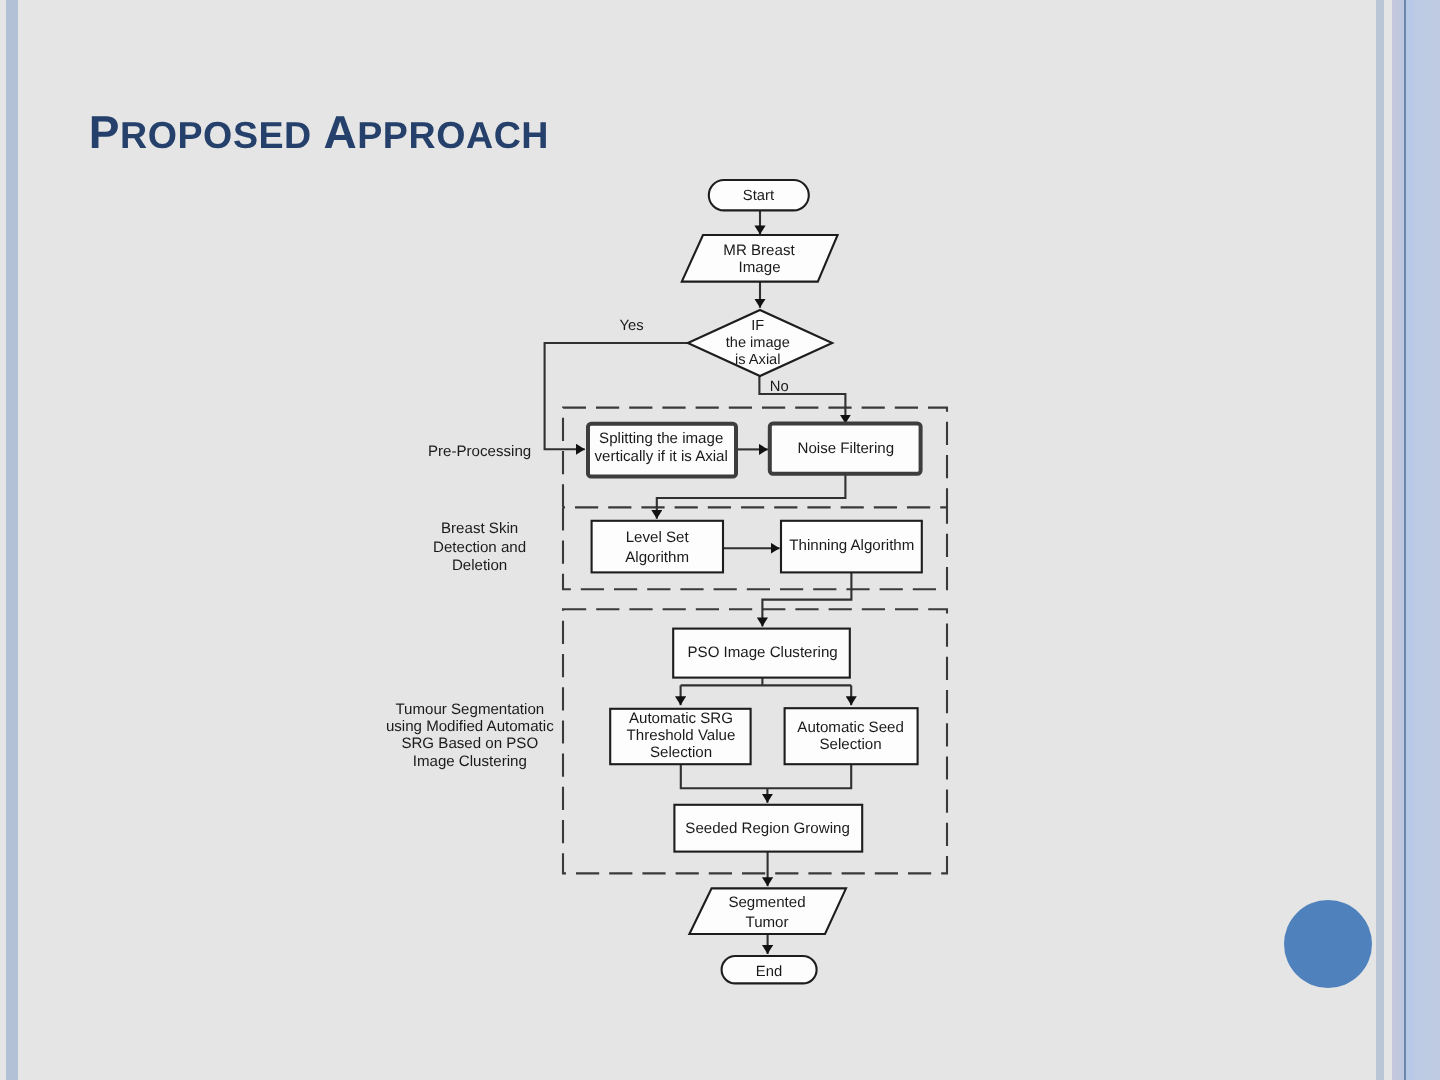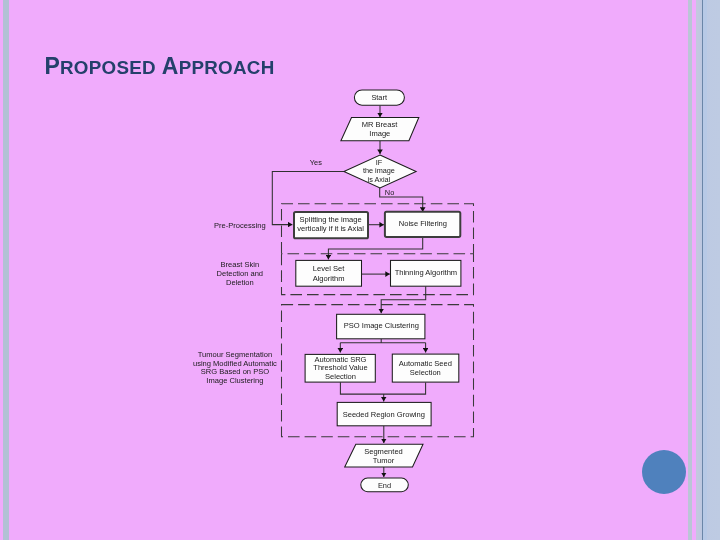--- a/index.html
+++ b/index.html
@@ -1,17 +1,17 @@
 <!DOCTYPE html>
 <html><head>
 <meta charset="utf-8">
 <style>
   html,body{margin:0;padding:0;background:#fff;}
   body{width:720px;height:540px;overflow:hidden;font-family:"Liberation Sans",sans-serif;-webkit-font-smoothing:antialiased;}
-  #slide{position:absolute;left:0;top:0;width:720px;height:540px;background:#f0abfc;}
+  #slide{position:absolute;left:0;top:0;width:720px;height:540px;background:#e5e5e5;}
   .vbar{position:absolute;top:0;height:540px;}
   #bar-left{left:3px;width:6px;background:#b2c1d5;}
   #bar-r1{left:687.5px;width:4.5px;background:#bac5d6;}
   #bar-r2{left:696px;width:24px;background:linear-gradient(to right,#c5c8de 0%,#bcc8e1 26%,#bdcae3 30%,#becbe3 100%);}
   #bar-r3{left:701.7px;width:1.1px;background:#6b86a8;}
   #bar-r4{left:702.8px;width:4.2px;background:#b7c9e6;}
   #title{position:absolute;left:44.4px;top:55px;color:#24406b;font-weight:bold;
         font-size:23px;letter-spacing:0.28px;white-space:nowrap;line-height:1;filter:blur(0.18px);}
   #title .sc{font-size:18.8px;}
   #dot{position:absolute;left:642px;top:450px;width:44px;height:44px;border-radius:50%;background:#4f81bd;}

